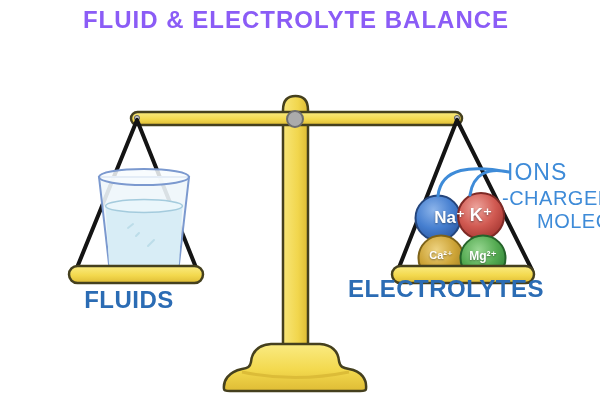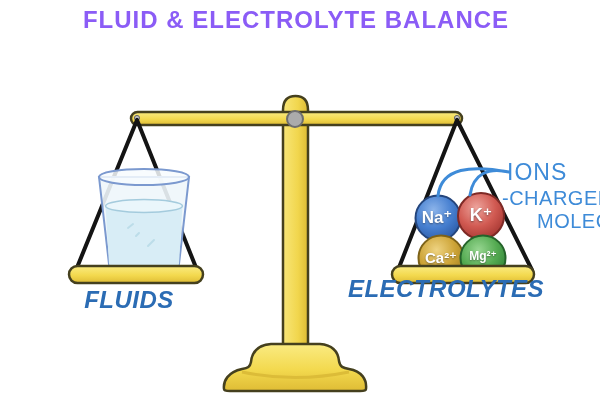--- a/index.html
+++ b/index.html
@@ -10,38 +10,38 @@
   }
   .abs{position:absolute;}
   .page-title{
     top:6px;left:0;width:592px;text-align:center;
     font-size:24px;font-weight:bold;letter-spacing:1px;
     color:#8b5cf6;
   }
   .scale-svg{top:0;left:0;width:600px;height:400px;}
   .pan-label{
     font-size:24px;font-weight:bold;letter-spacing:0.5px;
-    color:#2b6cb4;text-align:center;font-style:italic;
+    color:#2b6cb4;text-align:center;
   }
   .fluids-label{top:286px;left:64px;width:130px;}
   .electrolytes-label{top:275px;left:346px;width:200px;}
   .anno{
     color:#3e8bd8;font-weight:normal;white-space:nowrap;
   }
   .anno-head{top:159px;left:507px;font-size:23px;letter-spacing:1px;}
   .anno-l1{top:187px;left:502px;font-size:20px;letter-spacing:0.5px;}
   .anno-l2{top:210px;left:537px;font-size:20px;letter-spacing:0.5px;}
   .ion-label{
     width:56px;text-align:center;color:#ffffff;font-weight:bold;
     text-shadow:0 1px 2px rgba(20,20,20,0.45);
     white-space:nowrap;
   }
-  .ion-na{top:207px;left:409px;font-size:17px;}
+  .ion-na{top:207px;left:409px;font-size:17px;text-align:right;}
   .ion-k {top:204px;left:453px;font-size:18px;}
-  .ion-ca{top:249px;left:413px;font-size:15px;}
+  .ion-ca{top:249px;left:413px;font-size:11px;}
   .ion-mg{top:249px;left:455px;font-size:12px;}
 </style>
 </head>
 <body>
 
 <svg class="abs scale-svg" width="600" height="400" viewBox="0 0 600 400" xmlns="http://www.w3.org/2000/svg">
   <defs>
     <linearGradient id="yellowGrad" x1="0" y1="0" x2="0" y2="1">
       <stop offset="0%" stop-color="#faeb82"></stop>
       <stop offset="55%" stop-color="#f3d94e"></stop>

